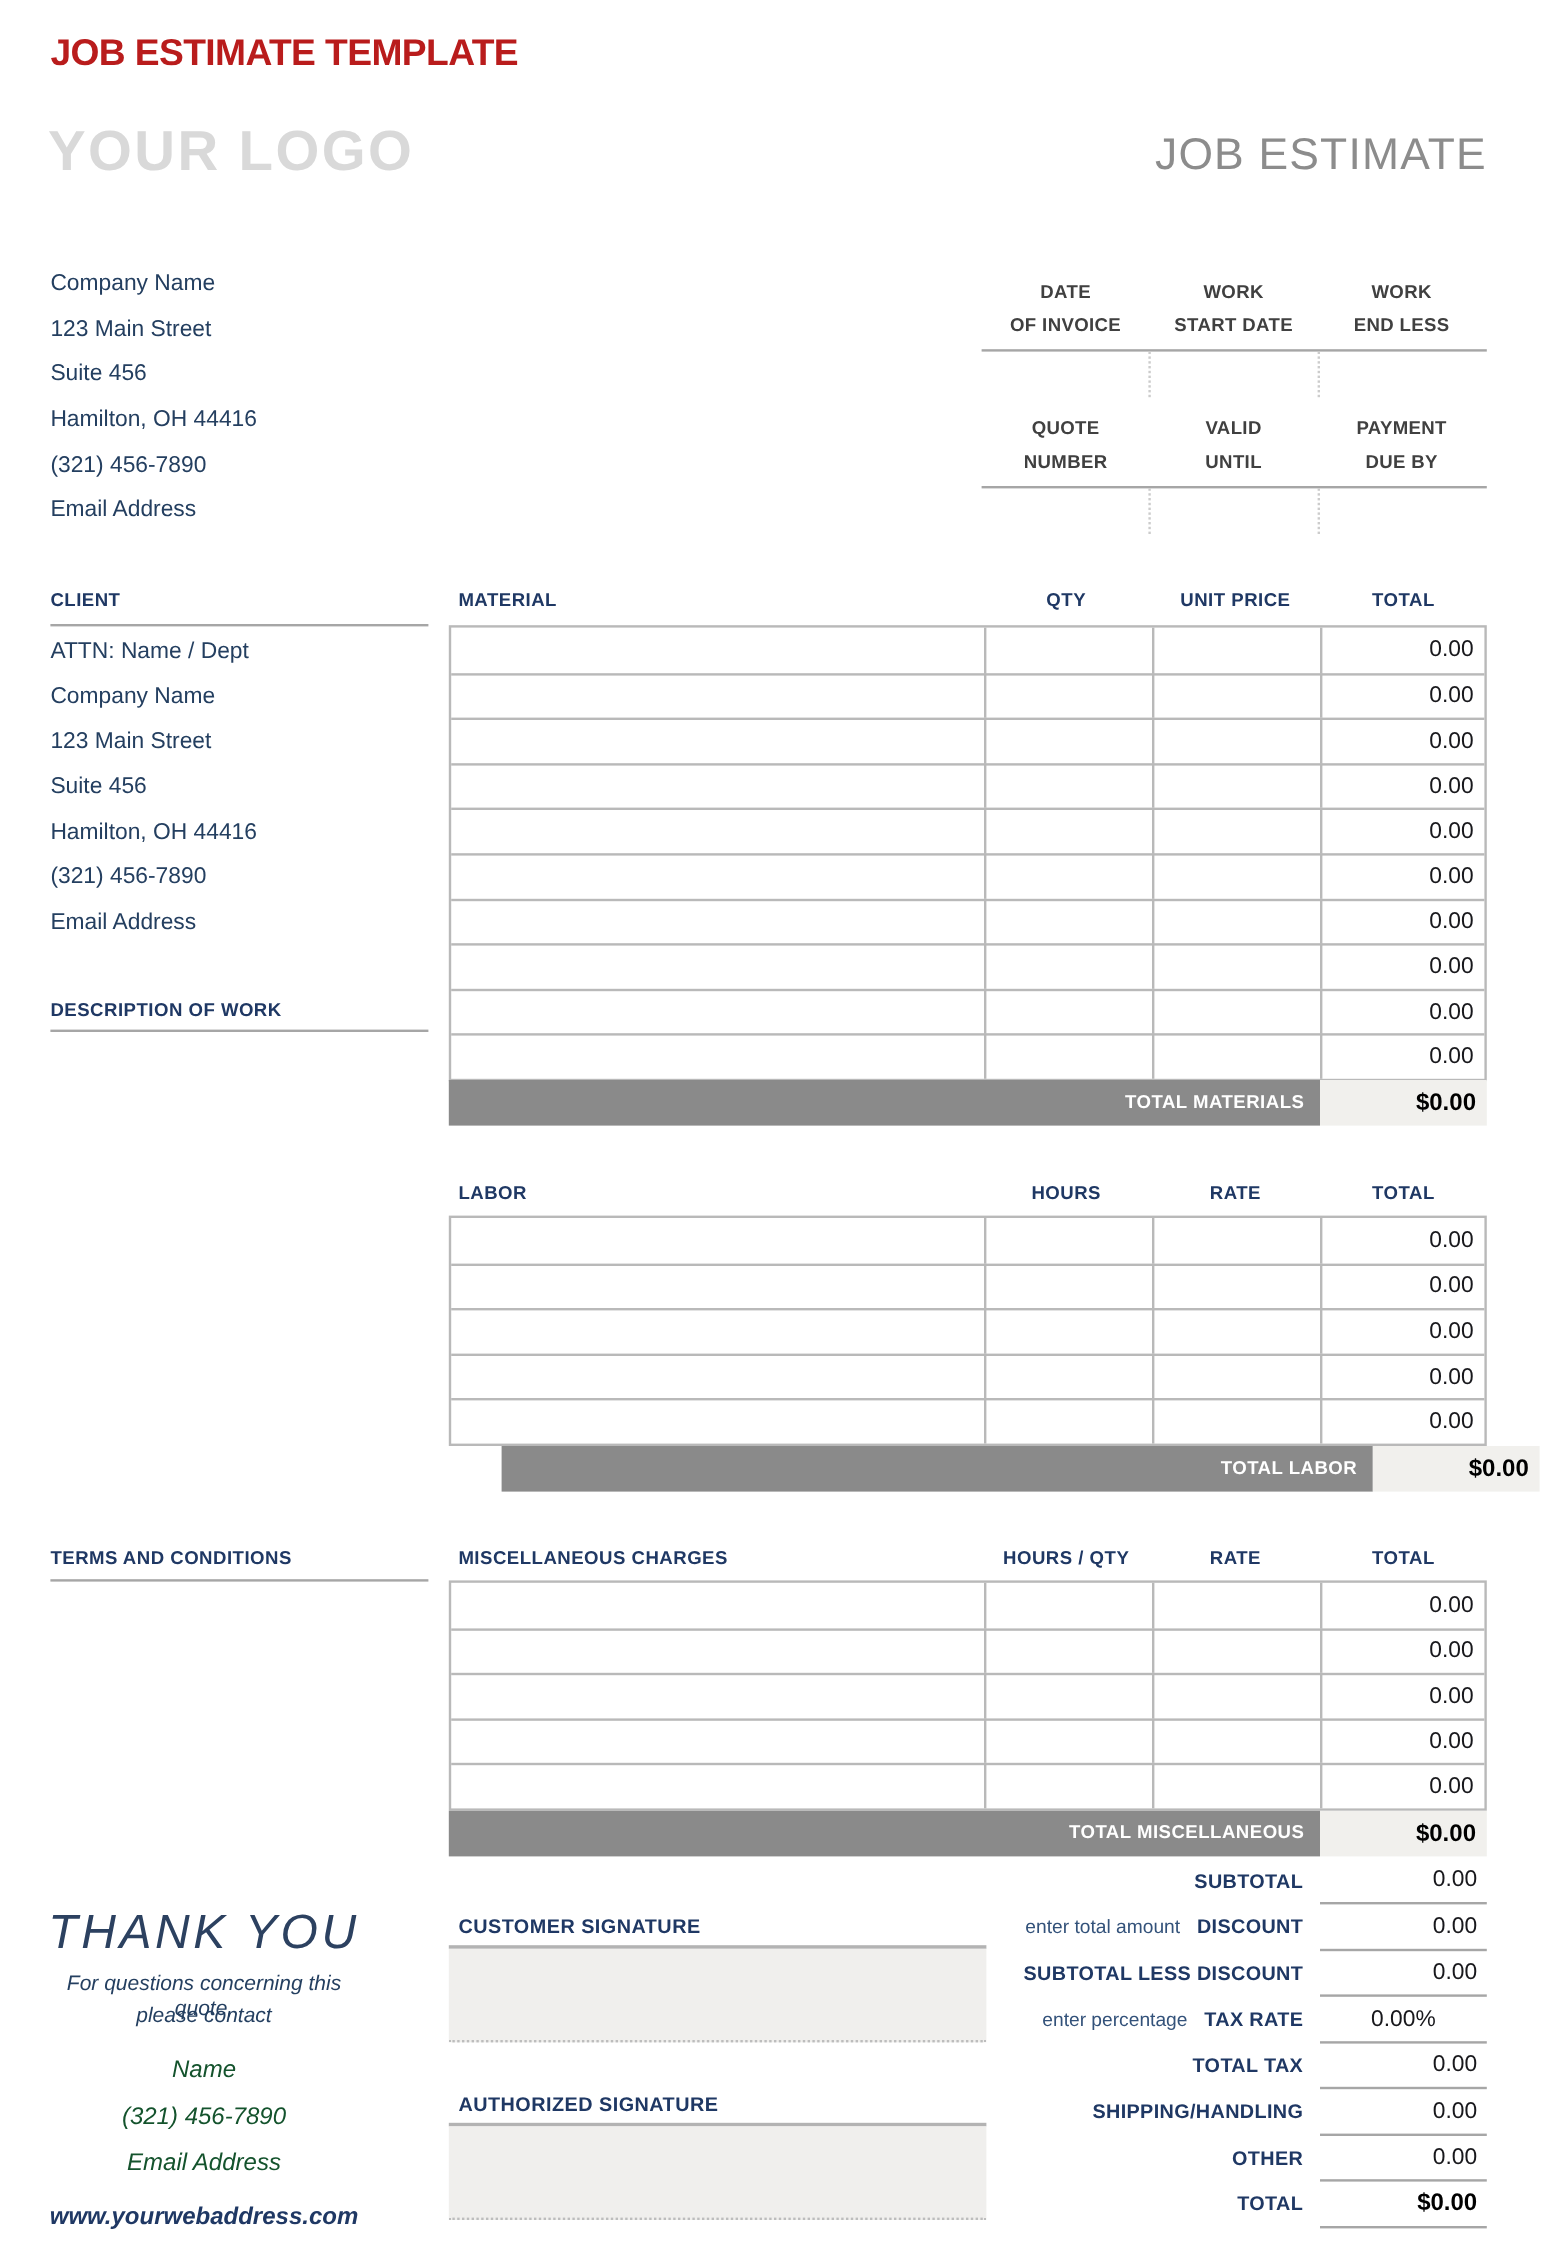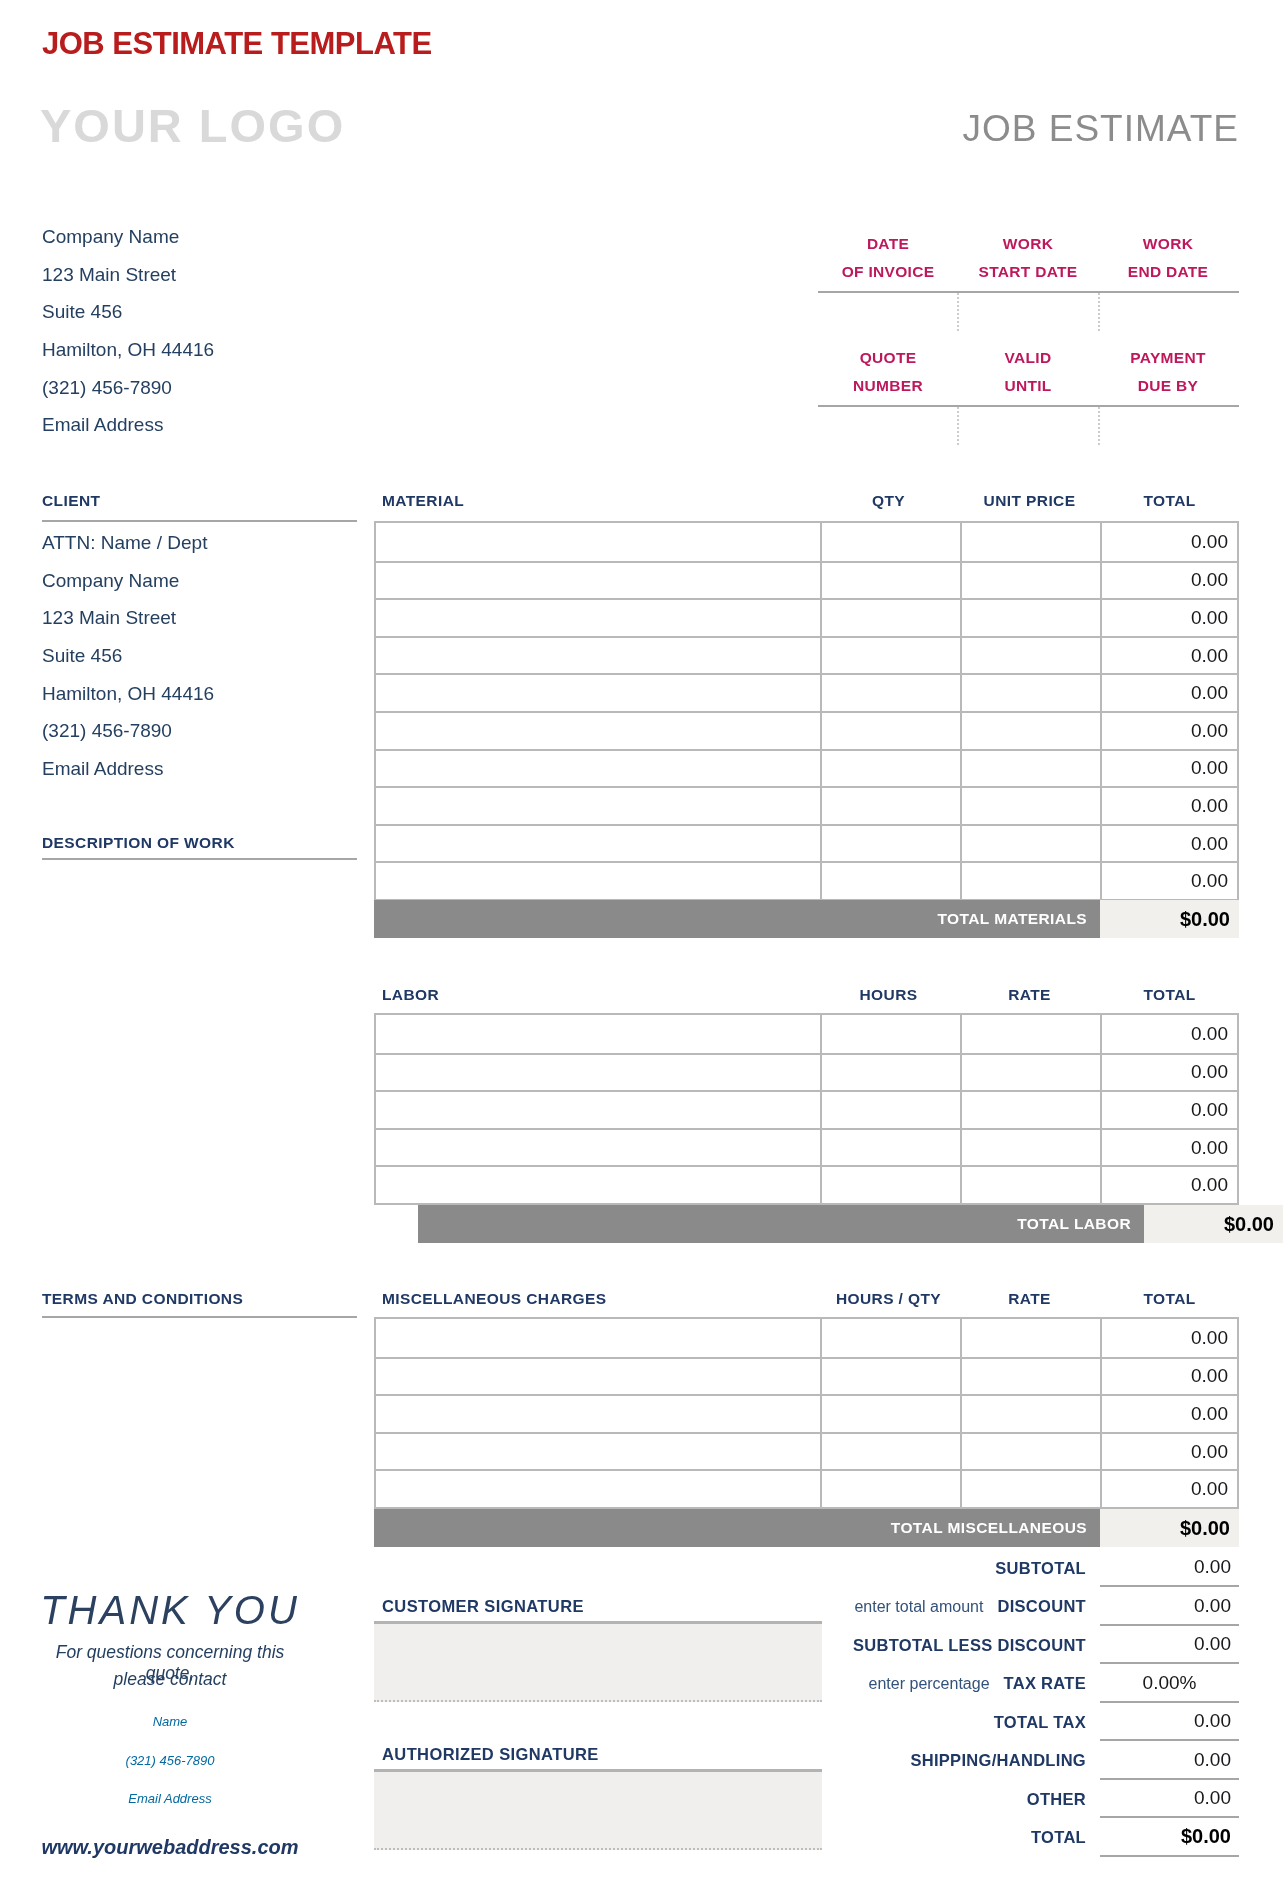--- a/index.html
+++ b/index.html
@@ -10,21 +10,21 @@
   .tpl-title{font-size:31px;font-weight:bold;color:#b91c1c;letter-spacing:-.5px;}
   .logo{font-size:47px;font-weight:bold;color:#d9d9d9;letter-spacing:2px;}
   .doc-title{font-size:37px;font-weight:400;color:#8c8c8c;letter-spacing:1px;}
   .sechead{font-size:15.5px;font-weight:bold;color:#1F3864;letter-spacing:.4px;}
   .rule{position:absolute;height:2px;background:#a6a6a6;}
   .rule-lt{position:absolute;height:3px;background:#b3b3b3;}
   
   .infoline{font-size:19px;color:#243F60;}
   
   .hdr3{display:flex;}
-  .hdr3 .hcell{width:140px;text-align:center;font-size:15.5px;font-weight:bold;color:#be185d;line-height:28px;letter-spacing:.3px;}
+  .hdr3 .hcell{width:140px;text-align:center;font-size:15.5px;font-weight:bold;color:#404040;line-height:28px;letter-spacing:.3px;}
   .valrow{display:flex;height:38px;}
   .valrow .vcell{width:140px;height:100%;}
   .valrow .vcell + .vcell{border-left:2px dotted #cccccc;}
   
   .gtable{position:absolute;display:grid;border:2px solid #b9b9b9;background:#fff;}
   .gtable .cell{border-left:2px solid #b9b9b9;border-top:2px solid #b9b9b9;
                 font-size:19px;color:#18181c;display:flex;align-items:center;justify-content:flex-end;padding-right:9px;box-sizing:border-box;}
   .gtable .cell.first-col{border-left:none;justify-content:flex-start;padding-left:9px;}
   .gtable .cell.first-row{border-top:none;}
   
@@ -41,21 +41,21 @@
   .sumrow .valzone{width:139px;height:100%;border-bottom:2px solid #a6a6a6;display:flex;align-items:center;
                    justify-content:flex-end;padding-right:8px;box-sizing:border-box;font-size:19px;color:#18181c;}
   .sumrow .valzone.center{justify-content:center;padding-right:0;}
   .sumrow .valzone.grand{font-weight:bold;color:#000;font-size:20px;}
   
   .sigbox{position:absolute;left:374px;width:448px;height:76px;background:#f0efed;border-bottom:2px dotted #bdbdbd;}
   
   .ty{position:absolute;left:40px;width:260px;text-align:center;font-style:italic;}
   .ty-title{font-size:40px;font-weight:400;color:#2c4160;letter-spacing:3px;}
   .ty-i{font-size:17.5px;font-style:italic;color:#243F60;}
-  .ty-l{font-size:13px;color:#0369a1;}
+  .ty-l{font-size:20px;color:#14532d;}
   .ty-w{font-size:20px;font-weight:bold;color:#1F3864;}
 </style>
 </head>
 <body>
 
 <div class="page">
 
   <div class="abs tpl-title" style="left:42px;top:26px;">JOB ESTIMATE TEMPLATE</div>
   <div class="abs logo" style="left:40px;top:98px;">YOUR LOGO</div>
   <div class="abs doc-title" style="right:45px;top:108px;">JOB ESTIMATE</div>
@@ -73,21 +73,21 @@
     <div class="hcell">
       <div>DATE</div>
         <div>OF INVOICE</div>
     </div>
     <div class="hcell">
       <div>WORK</div>
         <div>START DATE</div>
     </div>
     <div class="hcell">
       <div>WORK</div>
-        <div>END DATE</div>
+        <div>END LESS</div>
     </div>
   </div>
   <div class="rule" style="left:818px;top:291px;width:421px;"></div>
   <div class="abs valrow" style="left:818px;top:293px;width:421px;">
     <div class="vcell"></div>
     <div class="vcell"></div>
     <div class="vcell"></div>
   </div>
 
   <div class="abs hdr3" style="left:818px;top:344px;width:421px;">

